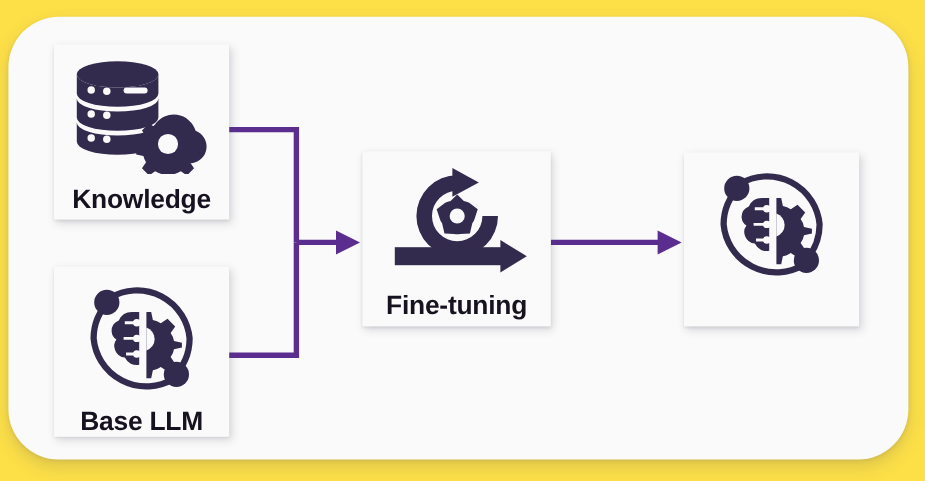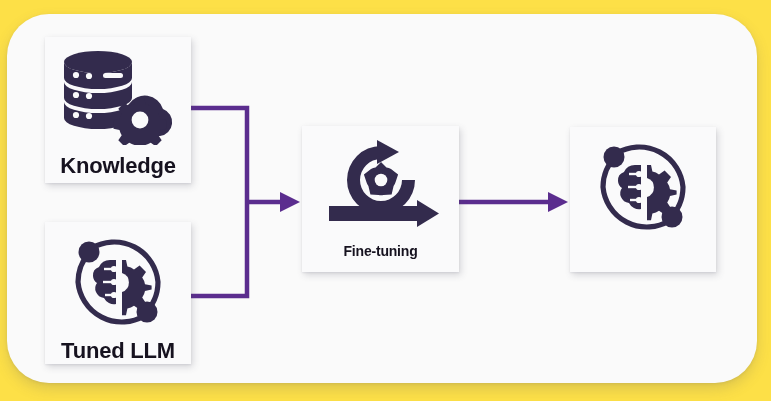--- a/index.html
+++ b/index.html
@@ -69,21 +69,21 @@
     padding-top: 10px;
   }
   #card-base-llm .icon-wrap { width: 112px; height: 100px; }
   #card-base-llm .card-label { font-size: 22px; margin-top: 8px; }
 
   #card-fine-tuning {
     left: 302px; top: 126px; width: 157px; height: 146px;
     padding-top: 12px;
   }
   #card-fine-tuning .icon-wrap { width: 120px; height: 94px; }
-  #card-fine-tuning .card-label { font-size: 14px; margin-top: 12px; }
+  #card-fine-tuning .card-label { font-size: 22px; margin-top: 12px; }
 
   #card-tuned-llm {
     left: 570px; top: 127px; width: 146px; height: 145px;
     padding-top: 10px;
   }
   #card-tuned-llm .icon-wrap { width: 112px; height: 100px; }
   #card-tuned-llm .card-label { font-size: 22px; margin-top: 8px; }
 
   
   #connectors {
@@ -187,21 +187,21 @@
             </g>
           </g>
 
           <g stroke="none">
             <path d="M60 28 h4 l1.4,6.6 a16 16 0 0 1 6.6,2.8 l5.6,-3.8 l6.4,6.4 l-3.8,5.6 a16 16 0 0 1 2.8,6.6 l6.6,1.4 v4 l-6.6,1.4 a16 16 0 0 1 -2.8,6.6 l3.8,5.6 l-6.4,6.4 l-5.6,-3.8 a16 16 0 0 1 -6.6,2.8 l-1.4,6.6 h-4 z"></path>
             <path d="M60 41 a10 10 0 0 1 0 19 z" fill="#fafafb"></path>
           </g>
         </g>
       </svg>
     </span>
-    <span class="card-label">Tuned LLM</span>
+    <span class="card-label">Base LLM</span>
   </div>
 
   <div class="card" id="card-fine-tuning">
     <span class="icon-wrap">
       <svg class="icon-svg" viewBox="0 0 120 94" width="120" height="94" xmlns="http://www.w3.org/2000/svg">
         <g fill="#332B4D">
 
           <path d="M 60 8
                    A 34 34 0 1 0 94 42
                    h -13

